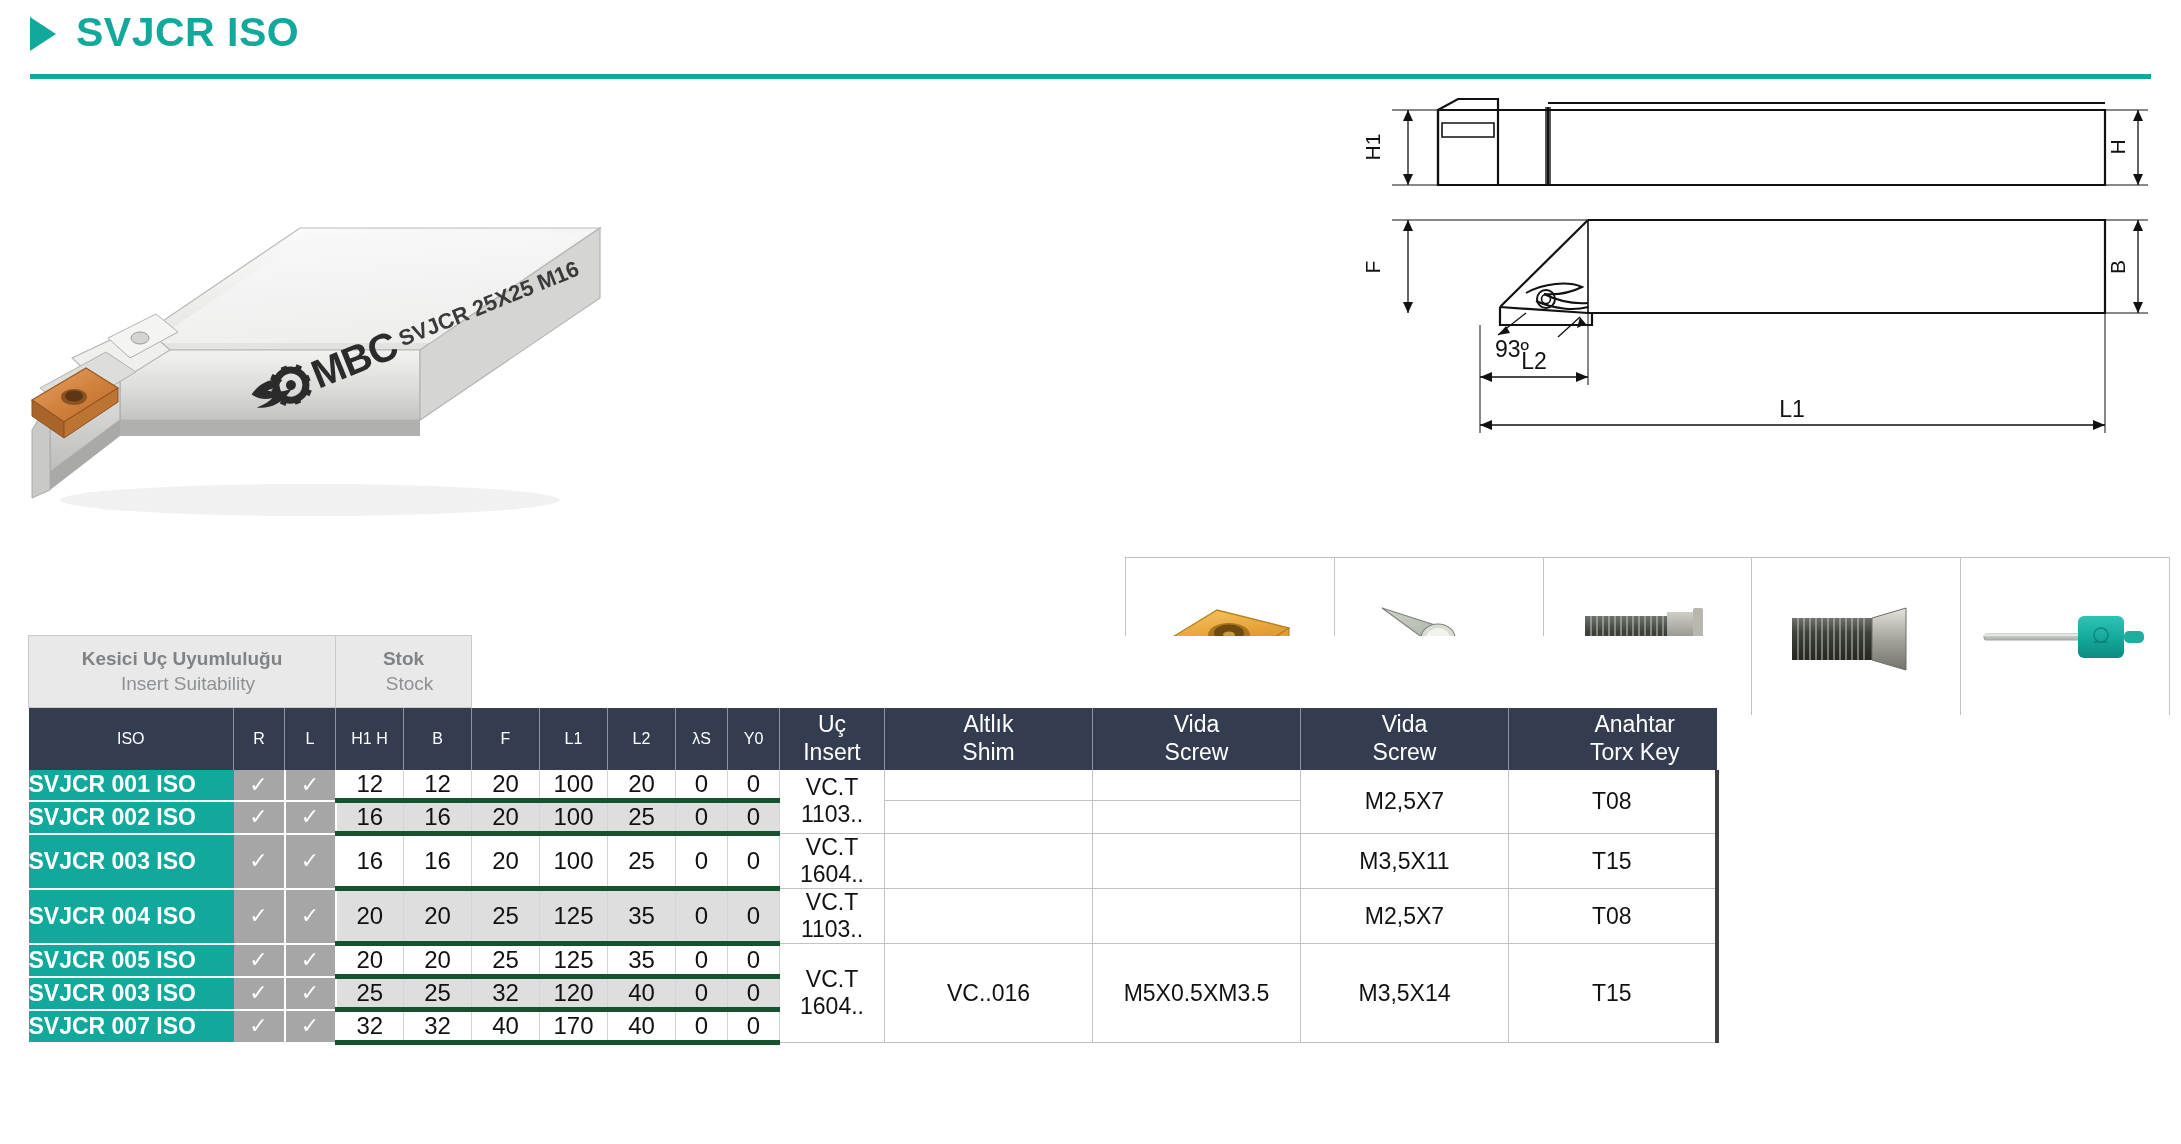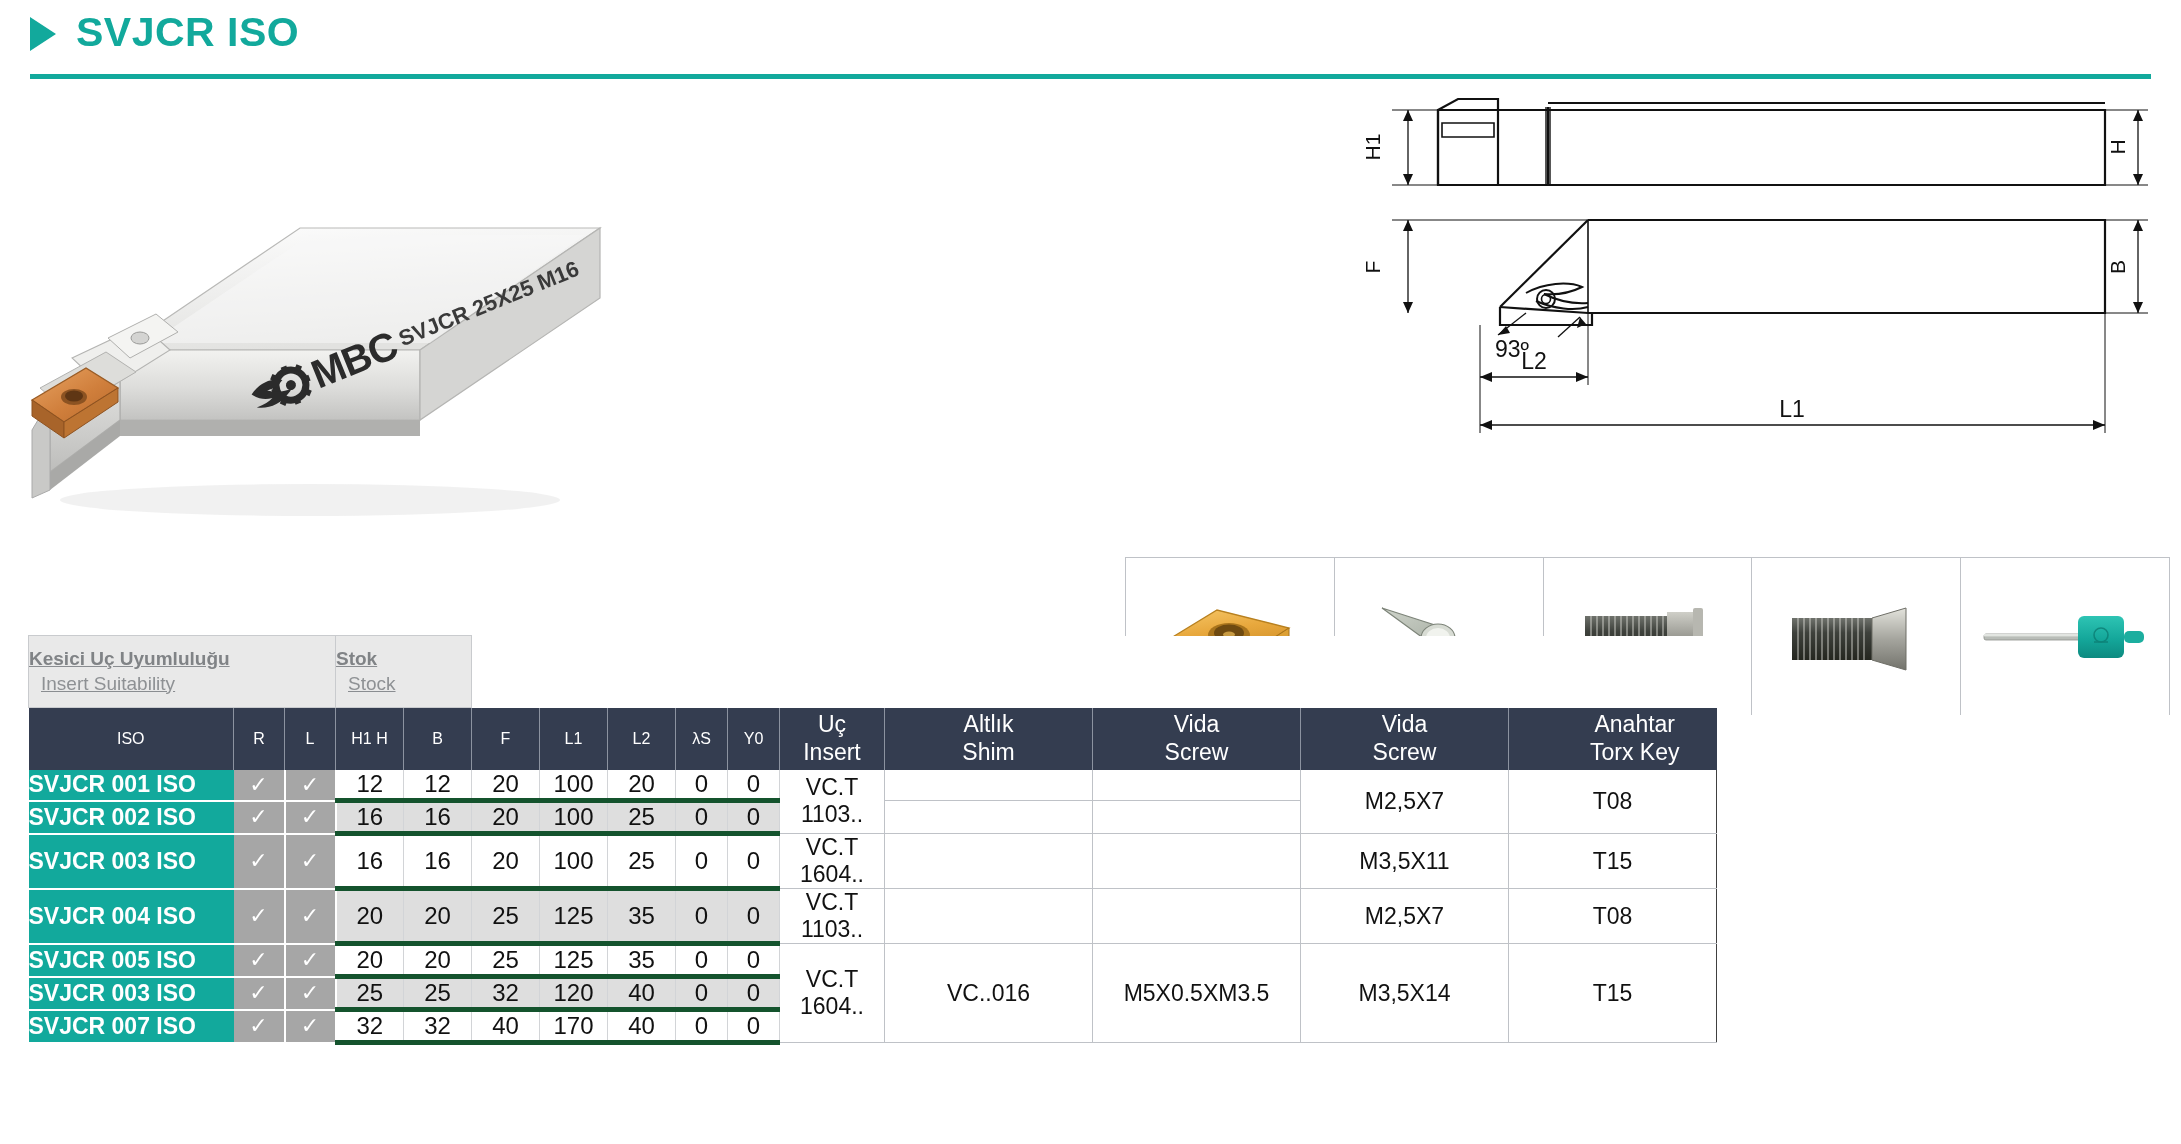--- a/index.html
+++ b/index.html
@@ -46,23 +46,22 @@
   .iconcell:last-child { border-right:none; }
   .iconcell svg { display:block; }
 
   
   .tbl { position:absolute; left:28px; top:635px; }
   table.main { border-collapse:collapse; table-layout:fixed; }
   table.main td, table.main th { padding:0; margin:0; }
 
   .suit-head {
     background:#e9e9e9; border:1px solid #c9cbce; color:#8a8d91;
-    font-size:19px; line-height:1.28; font-weight:normal;
+    font-size:19px; text-align:center; line-height:1.28; font-weight:normal;
     height:72px;
-    text-decoration:underline;
   }
   .suit-head b { display:block; font-weight:bold; color:#808386; font-size:19px;}
   .suit-head span { display:block; color:#8e9194; font-size:19px;padding-left:12px;}
 
   .hcell {
     background:#343d50; color:#ffffff; font-size:16px; text-align:center;
     border-right:1px solid #8c93a0; height:62px; font-weight:normal;
     line-height:1.2;
   }
   .hcell.two { font-size:23px; line-height:1.18;margin-top:8px; }
@@ -82,21 +81,21 @@
     border-right:1px solid #d2d4d7; border-bottom:5px solid #14532d;
   }
   .r-white { background:#ffffff; }
   .r-gray  { background:#dedede; }
 
   .side {
     text-align:center; font-size:23px; color:#111; background:#ffffff;
     border-right:1px solid #bfc2c7; border-bottom:1px solid #bfc2c7;
     vertical-align:middle;
   }
-  .side.lastcol { border-right:1px solid #404040; }
+  .side.lastcol { border-right:4px solid #404040; }
   .side.blank { }
 
   .lbl-v { font-size:21px; fill:#111; }
 </style>
 </head>
 <body>
 
 <div class="page">
 
   <div class="header">

